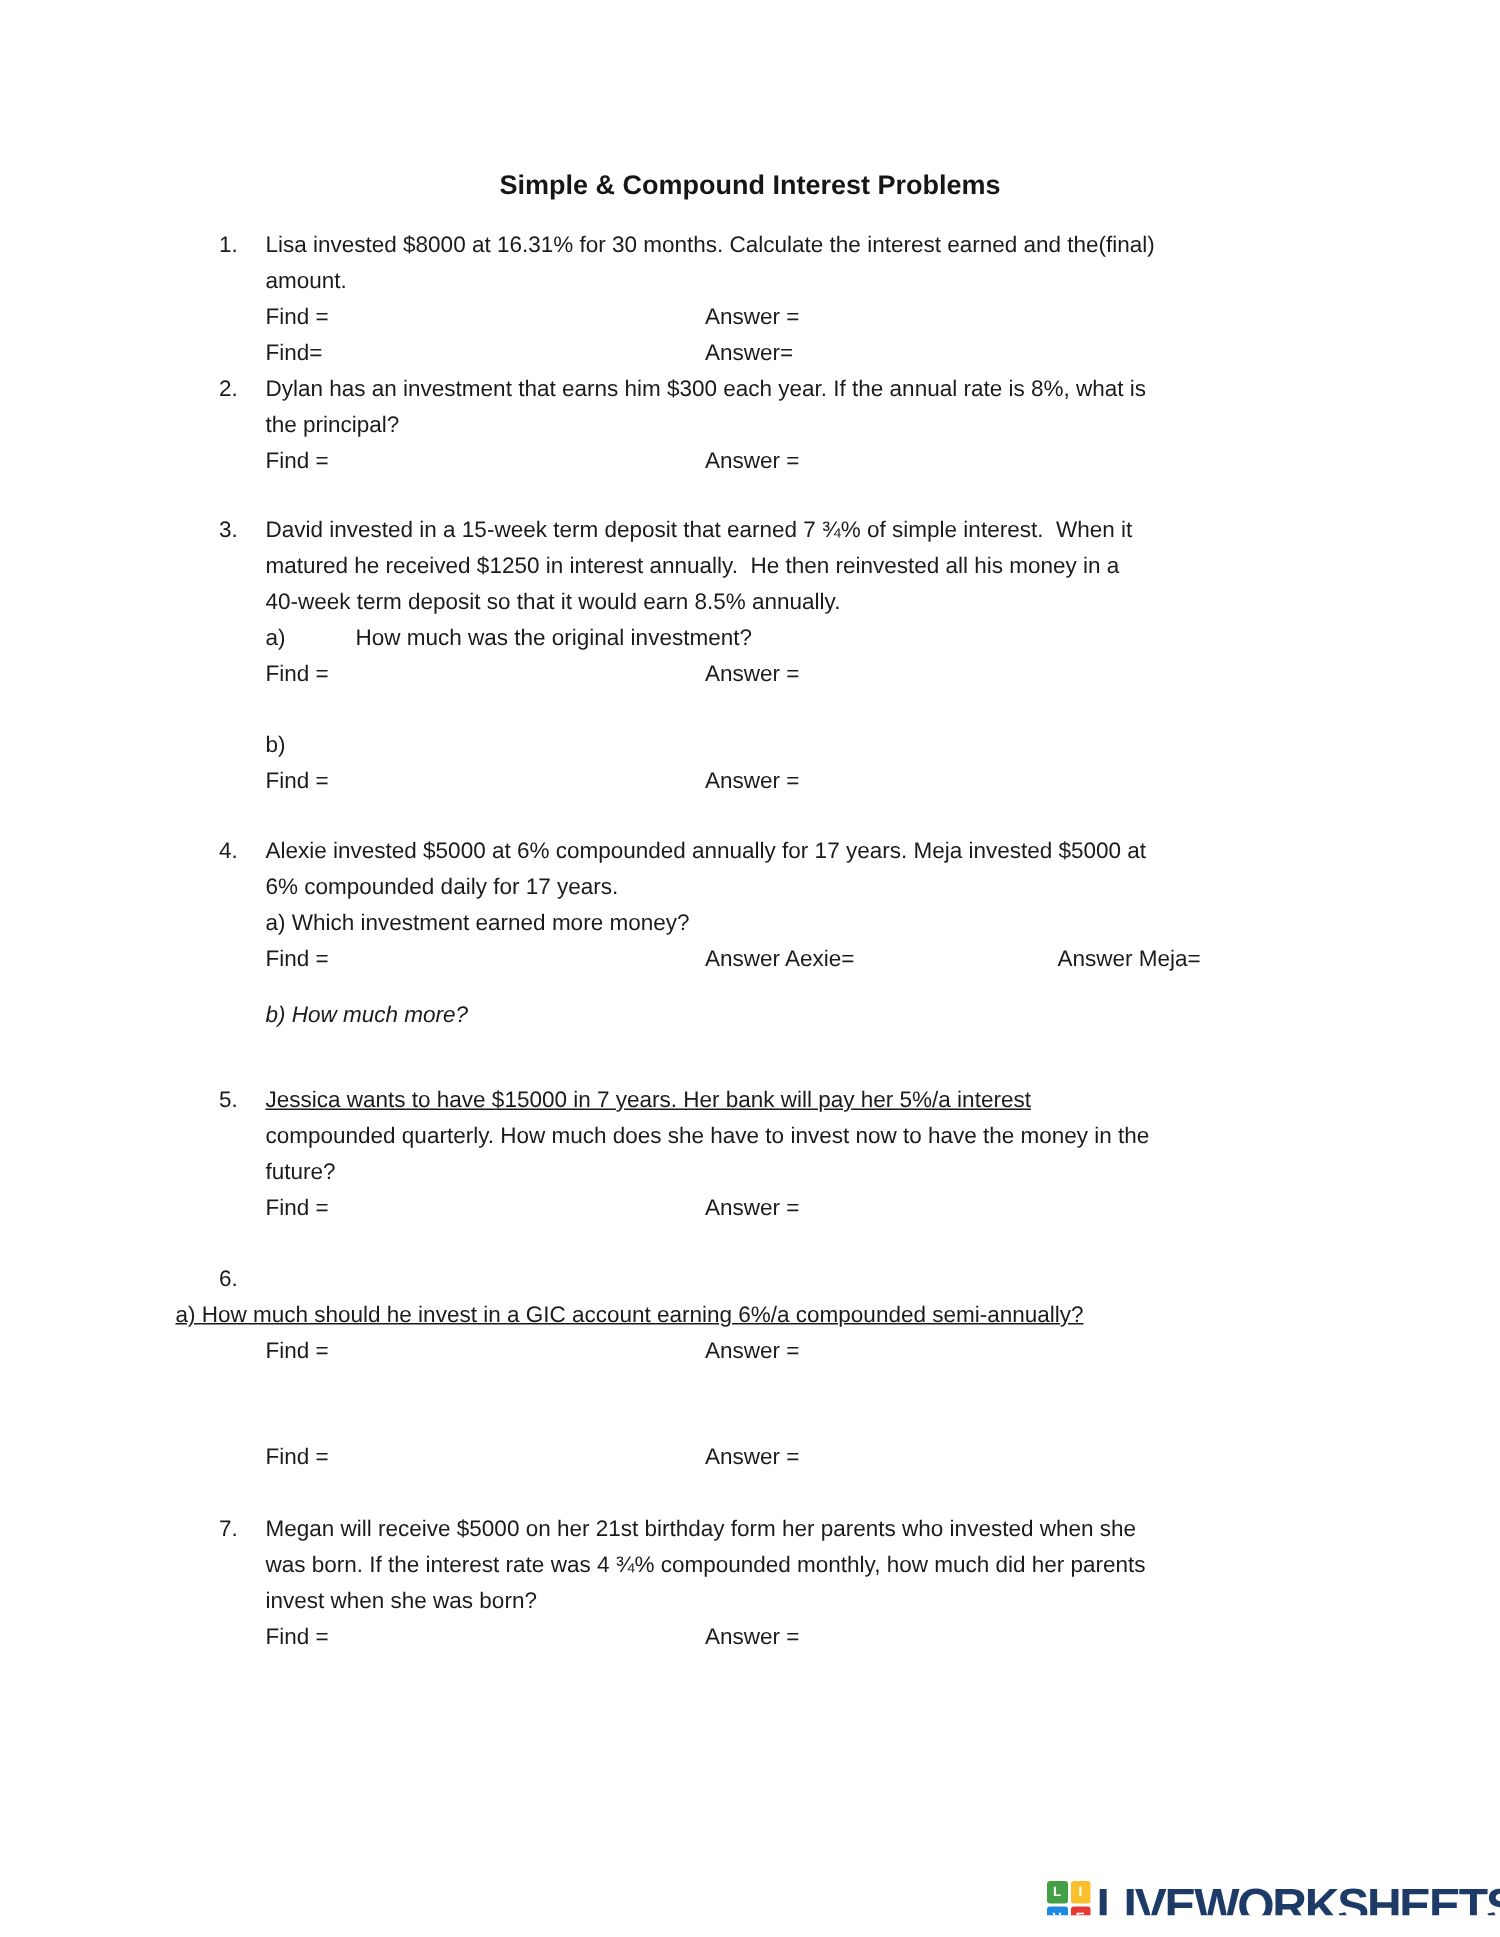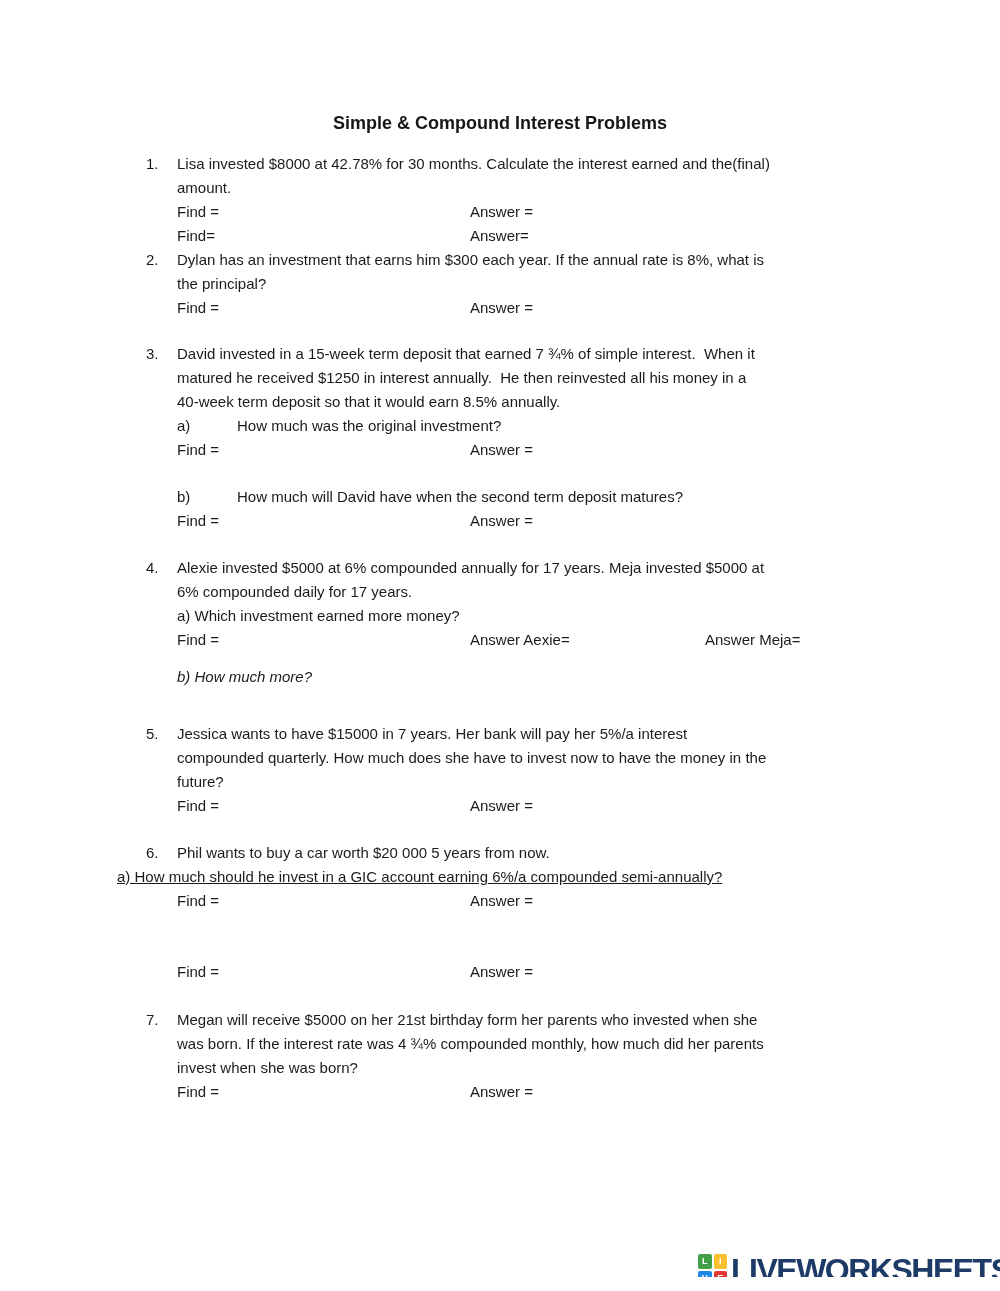--- a/index.html
+++ b/index.html
@@ -63,21 +63,21 @@
   }
 </style>
 </head>
 <body>
 
 <div class="page">
 
   <div class="title">Simple &amp; Compound Interest Problems</div>
 
   <span class="ln" style="left:146px; top:152px;">1.</span>
-  <span class="ln" style="left:177px; top:152px;">Lisa invested $8000 at 42.78% for 30 months. Calculate the interest earned and the(final)</span>
+  <span class="ln" style="left:177px; top:152px;">Lisa invested $8000 at 16.31% for 30 months. Calculate the interest earned and the(final)</span>
   <span class="ln" style="left:177px; top:176px;">amount.</span>
   <span class="ln" style="left:177px; top:200px;">Find =</span>
   <span class="ln" style="left:470px; top:200px;">Answer =</span>
   <span class="ln" style="left:177px; top:224px;">Find=</span>
   <span class="ln" style="left:470px; top:224px;text-align:right;">Answer=</span>
 
   <span class="ln" style="left:146px; top:248px;">2.</span>
   <span class="ln" style="left:177px; top:248px;">Dylan has an investment that earns him $300 each year. If the annual rate is 8%, what is</span>
   <span class="ln" style="left:177px; top:272px;">the principal?</span>
   <span class="ln" style="left:177px; top:296px;">Find =</span>
@@ -85,42 +85,40 @@
 
   <span class="ln" style="left:146px; top:342px;">3.</span>
   <span class="ln" style="left:177px; top:342px;">David invested in a 15-week term deposit that earned 7 ¾% of simple interest.  When it</span>
   <span class="ln" style="left:177px; top:366px;">matured he received $1250 in interest annually.  He then reinvested all his money in a</span>
   <span class="ln" style="left:177px; top:390px;">40-week term deposit so that it would earn 8.5% annually.</span>
   <span class="ln" style="left:177px; top:414px;">a)</span>
   <span class="ln" style="left:237px; top:414px;">How much was the original investment?</span>
   <span class="ln" style="left:177px; top:438px;">Find =</span>
   <span class="ln" style="left:470px; top:438px;">Answer =</span>
   <span class="ln" style="left:177px; top:485px;">b)</span>
-  <span class="ln" style="left:237px; top:485px;">How much will David have when the second term deposit matures?</span>
   <span class="ln" style="left:177px; top:509px;">Find =</span>
   <span class="ln" style="left:470px; top:509px;">Answer =</span>
 
   <span class="ln" style="left:146px; top:556px;">4.</span>
   <span class="ln" style="left:177px; top:556px;">Alexie invested $5000 at 6% compounded annually for 17 years. Meja invested $5000 at</span>
   <span class="ln" style="left:177px; top:580px;">6% compounded daily for 17 years.</span>
   <span class="ln" style="left:177px; top:604px;">a) Which investment earned more money?</span>
   <span class="ln" style="left:177px; top:628px;">Find =</span>
   <span class="ln" style="left:470px; top:628px;">Answer Aexie=</span>
   <span class="ln" style="left:705px; top:628px;">Answer Meja=</span>
   <span class="ln" style="left:177px; top:665px;font-style:italic;">b) How much more?</span>
 
   <span class="ln" style="left:146px; top:722px;">5.</span>
-  <span class="ln" style="left:177px; top:722px;">Jessica wants to have $15000 in 7 years. Her bank will pay her 5%/a interest</span>
+  <span class="ln" style="left:177px; top:722px;text-decoration:underline;">Jessica wants to have $15000 in 7 years. Her bank will pay her 5%/a interest</span>
   <span class="ln" style="left:177px; top:746px;">compounded quarterly. How much does she have to invest now to have the money in the</span>
   <span class="ln" style="left:177px; top:770px;">future?</span>
   <span class="ln" style="left:177px; top:794px;">Find =</span>
   <span class="ln" style="left:470px; top:794px;">Answer =</span>
 
   <span class="ln" style="left:146px; top:841px;">6.</span>
-  <span class="ln" style="left:177px; top:841px;">Phil wants to buy a car worth $20 000 5 years from now.</span>
   <span class="ln" style="left:117px; top:865px;text-decoration:underline;">a) How much should he invest in a GIC account earning 6%/a compounded semi-annually?</span>
   <span class="ln" style="left:177px; top:889px;">Find =</span>
   <span class="ln" style="left:470px; top:889px;">Answer =</span>
   <span class="ln" style="left:177px; top:960px;">Find =</span>
   <span class="ln" style="left:470px; top:960px;">Answer =</span>
 
   <span class="ln" style="left:146px; top:1008px;">7.</span>
   <span class="ln" style="left:177px; top:1008px;">Megan will receive $5000 on her 21st birthday form her parents who invested when she</span>
   <span class="ln" style="left:177px; top:1032px;">was born. If the interest rate was 4 ¾% compounded monthly, how much did her parents</span>
   <span class="ln" style="left:177px; top:1056px;">invest when she was born?</span>

